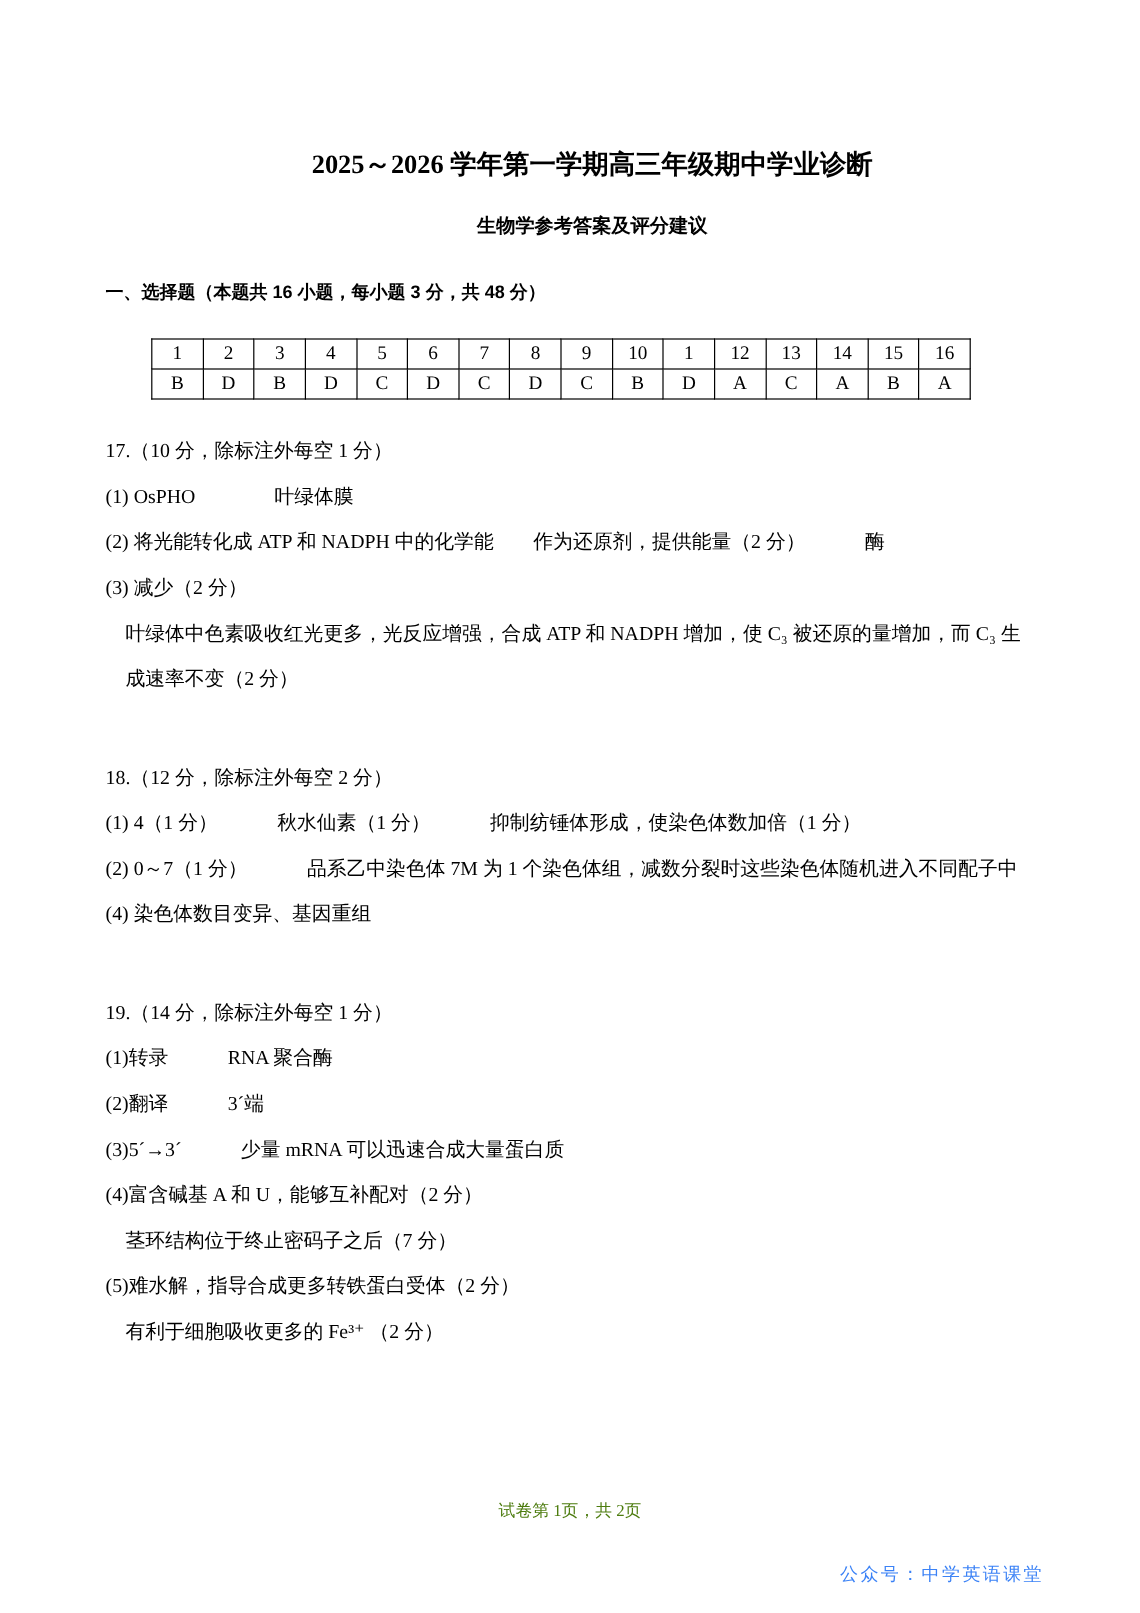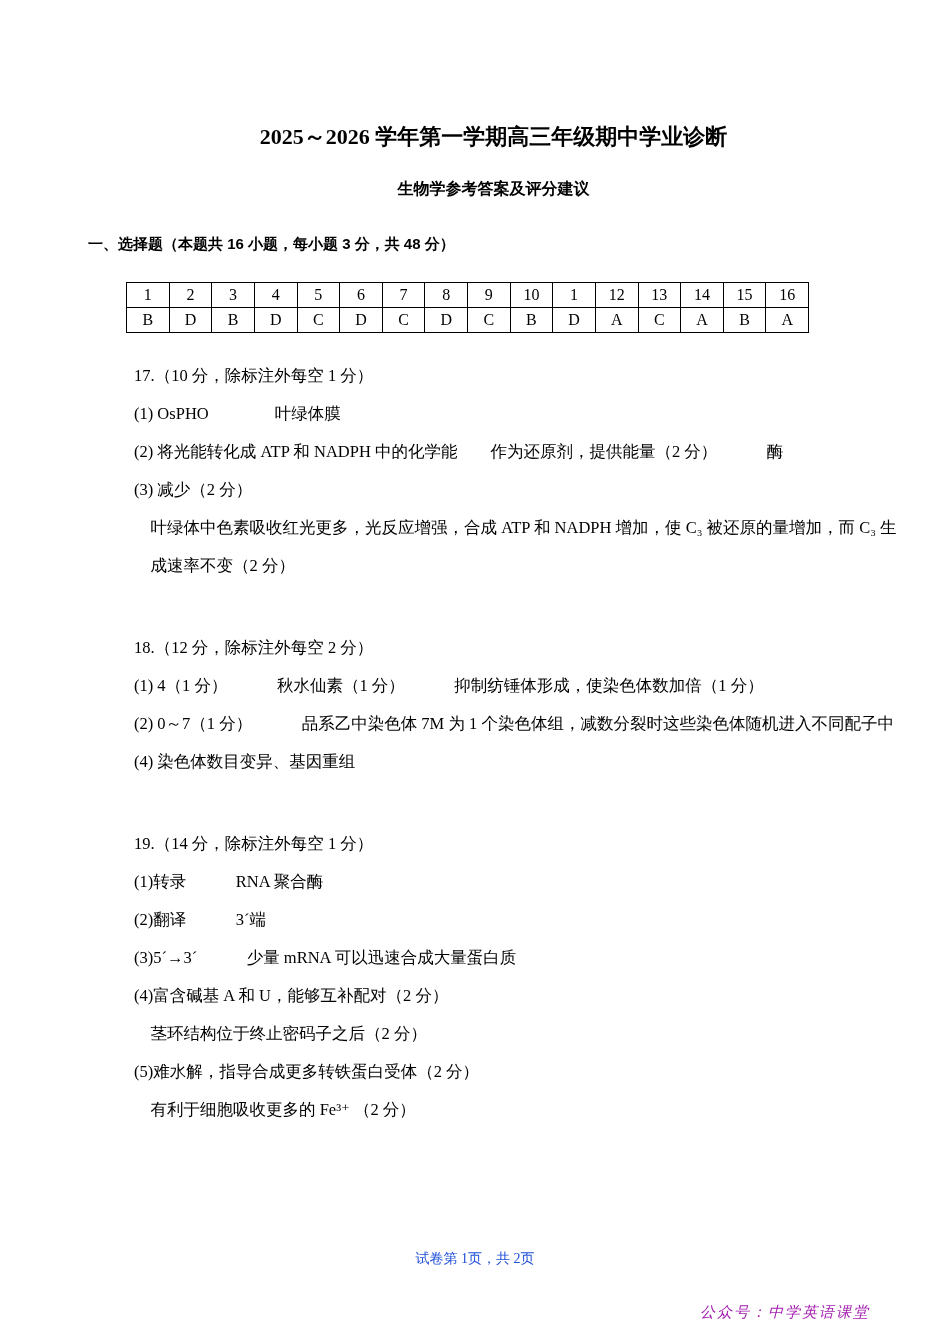--- a/index.html
+++ b/index.html
@@ -48,47 +48,45 @@
   table.answer-table td{
     border:1px solid #000;
     height:24px;
     text-align:center;
     vertical-align:middle;
     font-size:16px;
     padding:0;
   }
   .questions{
     margin-top:24px;
-    margin-left:46px;
   }
   .qblock + .qblock{
     margin-top:44px;
   }
   .line{
     font-size:16.5px;
     line-height:38px;
     white-space:pre-wrap;
   }
   .footer{
     position:absolute;
     left:0;
     top:1250px;
     width:100%;
     text-align:center;
     font-size:14px;
-    color:#1d4ed8;
+    color:#4d7c0f;
   }
   .watermark{
     position:absolute;
     right:80px;
     top:1303px;
     font-size:15px;
-    font-style:italic;
     letter-spacing:2px;
-    color:#a21caf;
+    color:#3b82f6;
     font-family:"DejaVu Serif","Liberation Serif",serif;
   }
 </style>
 </head>
 <body>
 
 <div class="page">
   <div class="content">
     <h1 class="doc-title">2025～2026 学年第一学期高三年级期中学业诊断</h1>
     <h2 class="doc-subtitle">生物学参考答案及评分建议</h2>
@@ -151,21 +149,21 @@
           <div class="line">(1) 4（1 分）　　　秋水仙素（1 分）　　　抑制纺锤体形成，使染色体数加倍（1 分）</div>
           <div class="line">(2) 0～7（1 分）　　　品系乙中染色体 7M 为 1 个染色体组，减数分裂时这些染色体随机进入不同配子中</div>
           <div class="line">(4) 染色体数目变异、基因重组</div>
         </div>
         <div class="qblock">
           <div class="line">19.（14 分，除标注外每空 1 分）</div>
           <div class="line">(1)转录　　　RNA 聚合酶</div>
           <div class="line">(2)翻译　　　3´端</div>
           <div class="line">(3)5´→3´　　　少量 mRNA 可以迅速合成大量蛋白质</div>
           <div class="line">(4)富含碱基 A 和 U，能够互补配对（2 分）</div>
-          <div class="line">　茎环结构位于终止密码子之后（2 分）</div>
+          <div class="line">　茎环结构位于终止密码子之后（7 分）</div>
           <div class="line">(5)难水解，指导合成更多转铁蛋白受体（2 分）</div>
           <div class="line">　有利于细胞吸收更多的 Fe³⁺ （2 分）</div>
         </div>
       </div>
   </div>
 
   <div class="footer">试卷第 1页，共 2页</div>
   <div class="watermark">公众号：中学英语课堂</div>
 </div>
 

